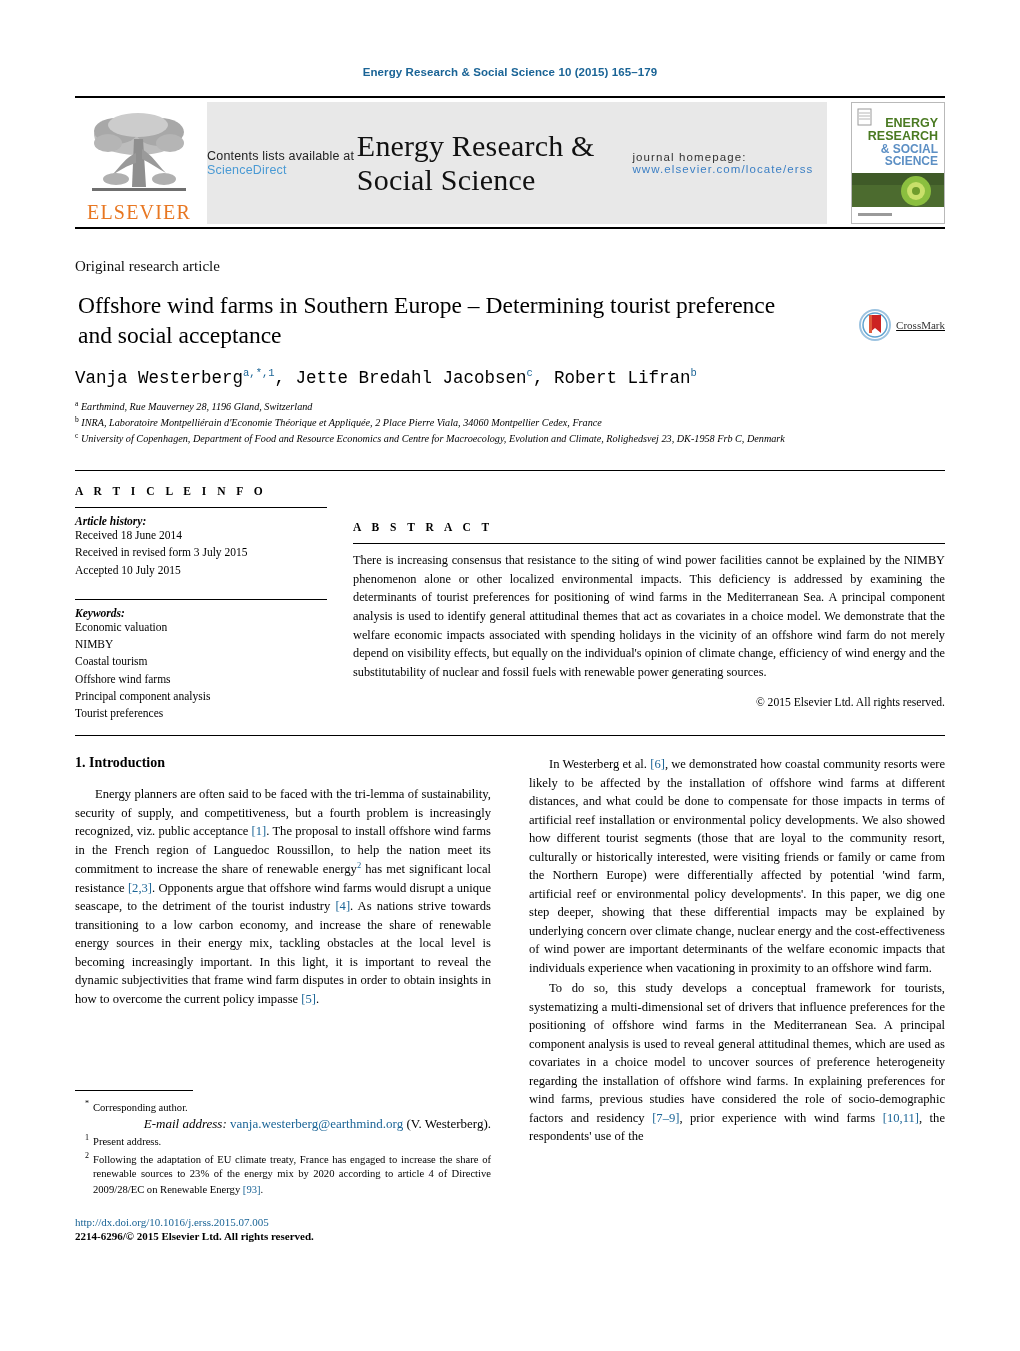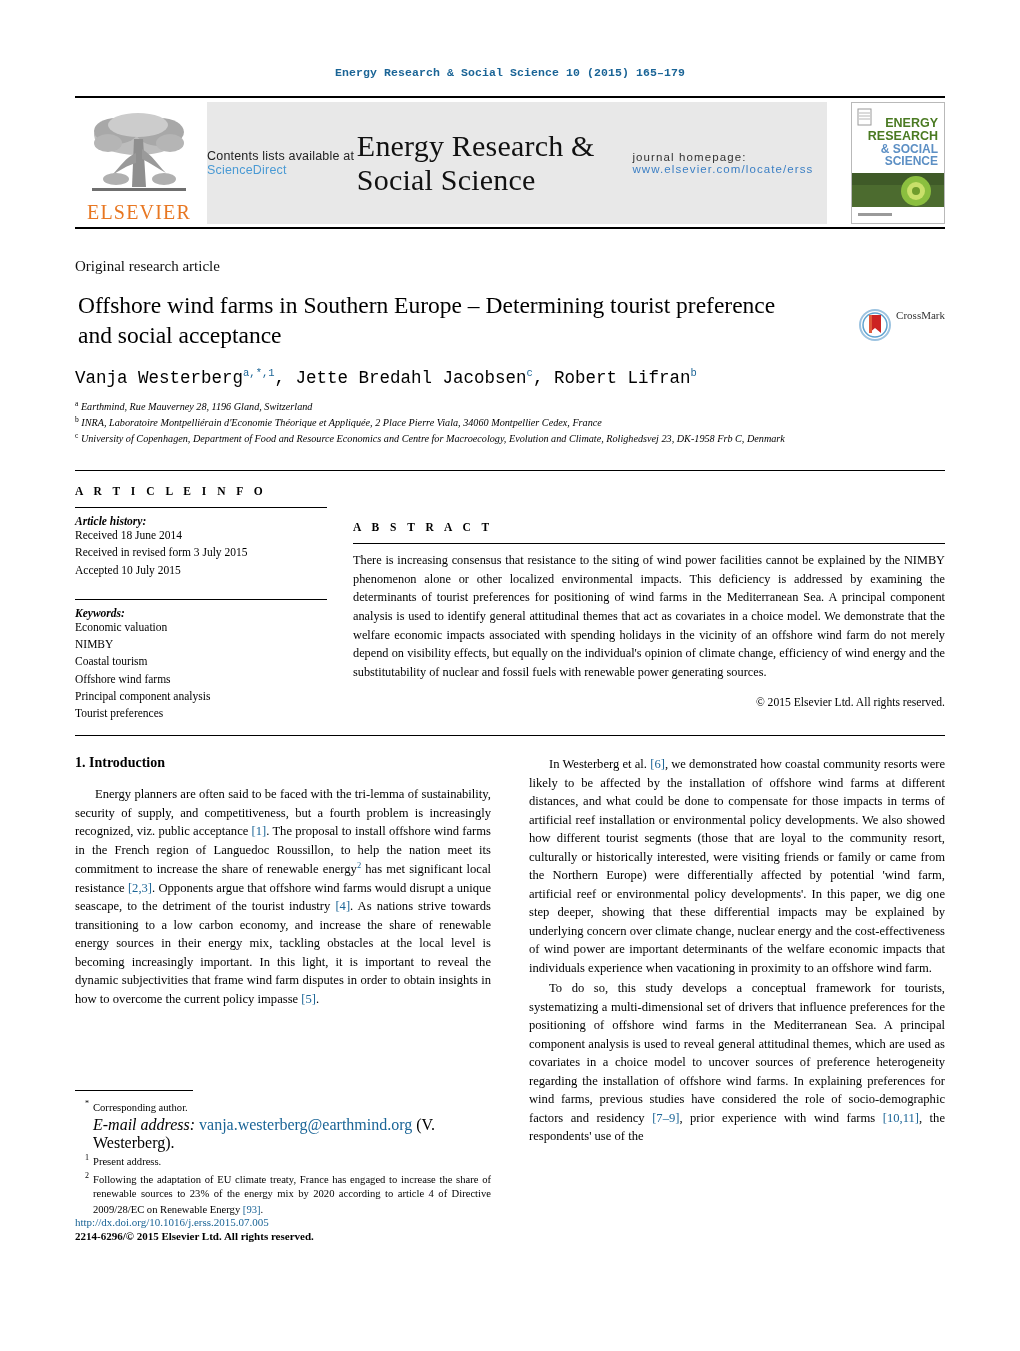--- a/index.html
+++ b/index.html
@@ -19,21 +19,21 @@
     overflow: hidden;
   }
 
   
   .running-head {
     position: absolute;
     top: 66px;
     left: 0;
     width: 1020px;
     text-align: center;
-    font-family: Liberation Mono, monospace;
+    font-family: Liberation Sans, sans-serif;
     font-weight: bold;
     font-size: 11.5px;
     color: #1a6496;
     letter-spacing: 0.1px;
   }
 
   
   .masthead {
     position: absolute;
     top: 96px;
@@ -140,22 +140,24 @@
     font-size: 23.5px;
     line-height: 1.28;
     color: #000;
     max-width: 700px;
     font-weight: normal;
     margin: 3px;
   }
   .crossmark {
     flex: 0 0 auto;
     display: flex;
+    align-items: center;
     gap: 5px;
     margin-top: 22px;
+    text-decoration: underline;
   }
   .crossmark-label {
     font-family: "Liberation Serif", serif;
     font-size: 11px;
     color: #333;
   }
   .authors {
     font-family: Liberation Mono, monospace;
     font-size: 17.5px;
     margin-top: 14px;
@@ -293,21 +295,22 @@
     width: 14px;
     text-align: right;
     margin-right: 4px;
     vertical-align: super;
     font-size: 8px;
   }
   .fn-ind { padding-left: 18px; text-indent: -18px; }
   .fn-email {
     padding-left: 18px;
     font-family: "Liberation Serif", serif;
-    font-size: 16px;
+    font-size: 13px;
+    text-align: right;
   }
   .fn-email .lbl { font-style: italic; }
   .fn-email .mail { color: #1a6496; }
 
   .imprint {
     position: absolute;
     top: 1216px;
     left: 75px;
     width: 416px;
   }

